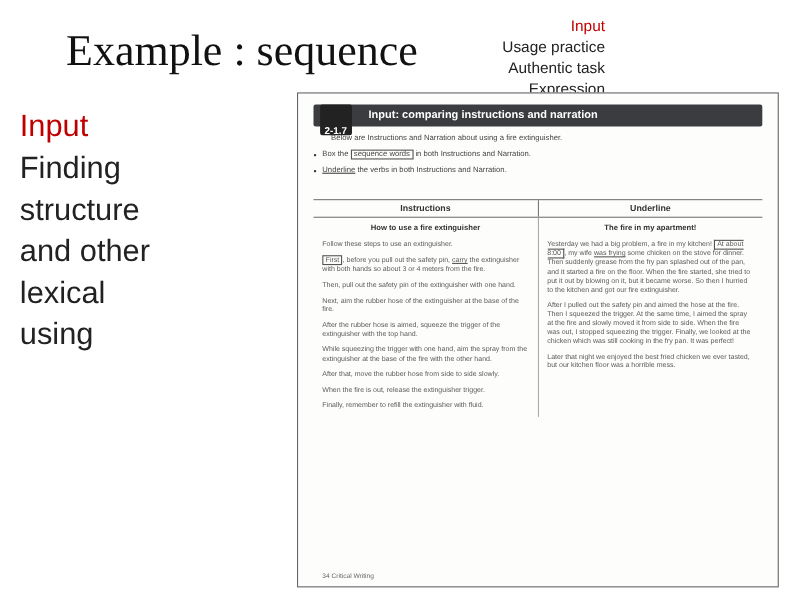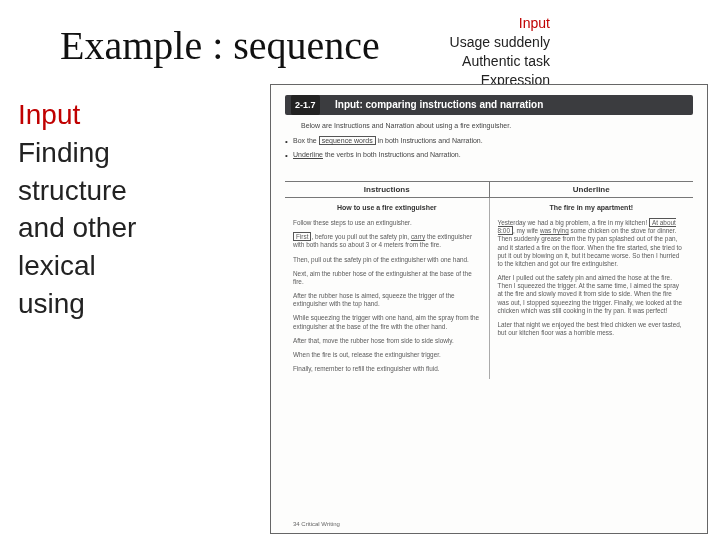--- a/index.html
+++ b/index.html
@@ -5,21 +5,21 @@
   * { margin: 0; padding: 0; box-sizing: border-box; }
   html, body { width: 720px; height: 540px; background: #fff; font-family: Verdana, Geneva, sans-serif; overflow: hidden; }
   .slide { position: relative; width: 576px; height: 540px; }
   .title { position: absolute; left: 60px; top: 22px; font-family: "Times New Roman", Times, serif; font-size: 40px; color: #111; }
   .corner { position: absolute; right: 26px; top: 14px; text-align: right; font-size: 14px; line-height: 1.35; color: #222; }
   .corner .hl { color: #c00000; }
   .leftcol { position: absolute; left: 18px; top: 96px; width: 220px; font-size: 28px; line-height: 1.35; color: #222; }
   .leftcol .hl { color: #c00000; }
   .scan { position: absolute; left: 270px; top: 84px; width: 438px; height: 450px; background: #fdfdfc; border: 1px solid #666; }
   .scan .bar { position: absolute; left: 14px; top: 10px; width: 408px; height: 20px; background: #3b3c3f; border-radius: 2px; }
-  .scan .bar .code { position: absolute; left: 6px; top: 0; height: 20px; line-height: 20px; color: #fff; font-size: 9px; font-weight: bold; background: #222; padding: 0 4px; border-radius: 2px; }
+  .scan .bar .code { position: absolute; left: 6px; top: 0; height: 20px; line-height: 20px; color: #fff; font-size: 9px; font-weight: bold; background: #222; padding: 14px 4px; border-radius: 2px; }
   .scan .bar .bt { position: absolute; left: 50px; top: 0; height: 20px; line-height: 20px; color: #fff; font-size: 10px; font-weight: bold; }
   .scan .intro { position: absolute; left: 30px; top: 36px; width: 380px; font-size: 7px; color: #444; line-height: 1.35; }
   .scan .bul { position: absolute; left: 22px; width: 390px; font-size: 7px; color: #444; }
   .scan .bul::before { content: "•"; position: absolute; left: -8px; top: 0; font-size: 8px; color: #333; }
   .scan .b1 { top: 52px; }
   .scan .b2 { top: 66px; }
   .scan .cols { position: absolute; left: 14px; top: 84px; width: 408px; margin-top: 12px; }
   .scan .colhead { display: flex; border-top: 1px solid #777; border-bottom: 1px solid #777; }
   .scan .colhead div { flex: 1; text-align: center; font-size: 8px; font-weight: bold; color: #333; padding: 3px 0; }
   .scan .colhead div:first-child { border-right: 1px solid #777; }
@@ -34,21 +34,21 @@
 </style>
 </head>
 <body>
 
 <div class="slide">
 
   <div class="title">Example : sequence</div>
 
   <div class="corner">
     <div class="hl">Input</div>
-    <div>Usage suddenly</div>
+    <div>Usage practice</div>
     <div>Authentic task</div>
     <div>Expression</div>
   </div>
 
   <div class="leftcol">
     <div class="hl">Input</div>
     <div>Finding</div>
     <div>structure</div>
     <div>and other</div>
     <div>lexical</div>

